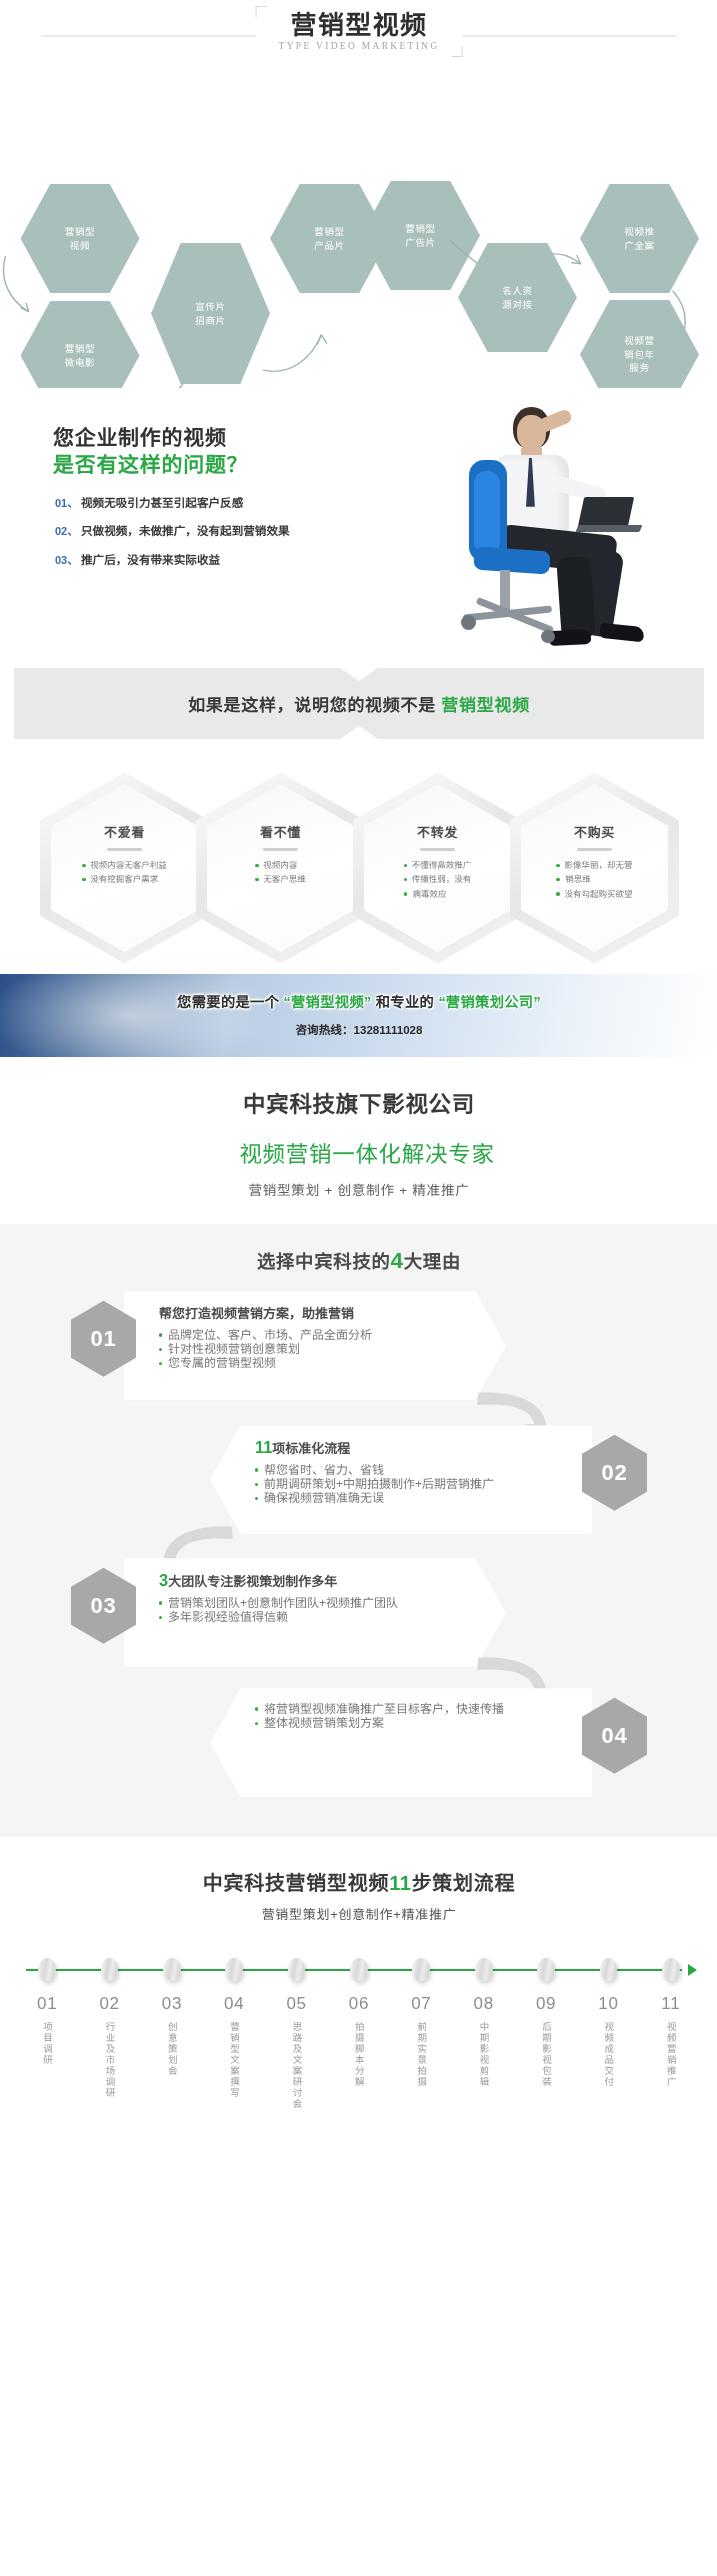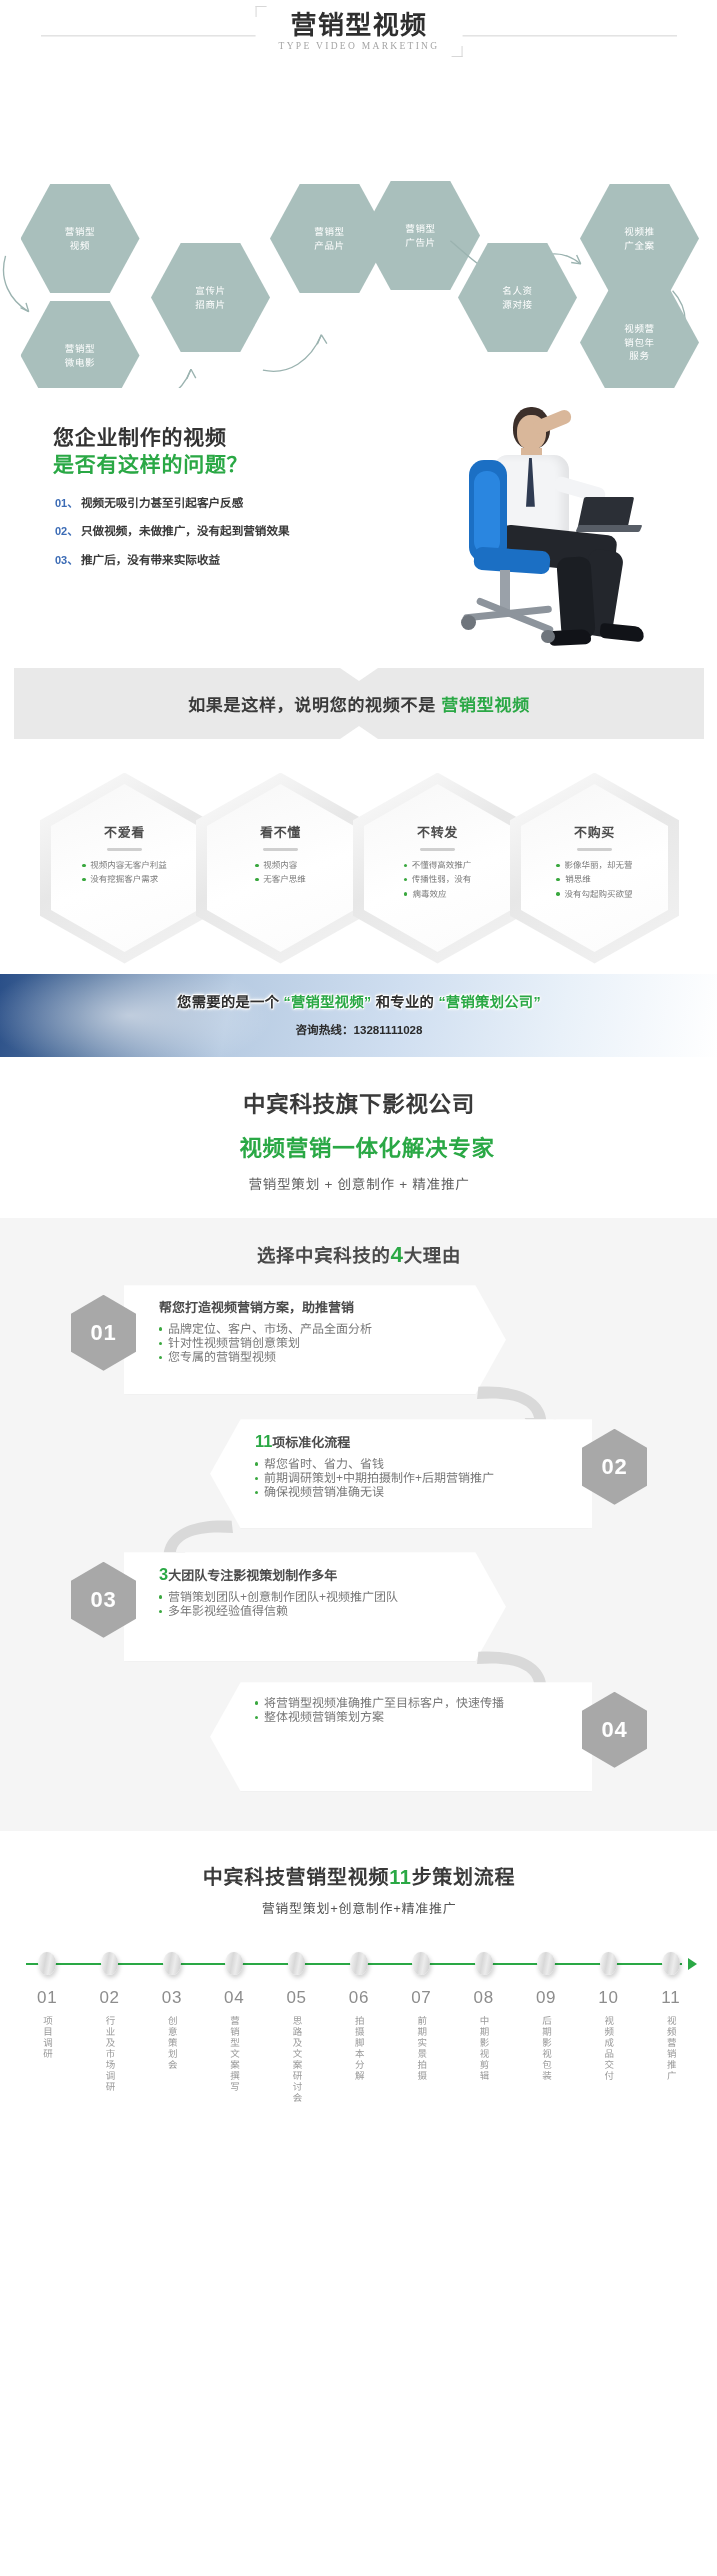--- a/index.html
+++ b/index.html
@@ -123,21 +123,21 @@
   }
   .s6-in { position:relative; text-align:center; padding-top:16.4px; }
   .s6-l1 { font-size:14.3px; font-weight:bold; color:#2f2f2f; letter-spacing:0.3px;
            text-shadow: 0 0 3.4px #fff, 0 0 3.4px #fff, 0 0 5.5px #fff, 0.7px 0.7px 0 #fff, -0.7px -0.7px 0 #fff; }
   .s6-l1 .g { color:#2aa845; }
   .s6-l2 { margin-top:9.5px; font-size:11.6px; color:#2b2b2b; font-weight:bold; }
 
   
   .s7 { text-align:center; padding:29px 0 24.5px; background:#fff; }
   .s7-l1 { font-size:22.5px; font-weight:bold; color:#3a3a3a; letter-spacing:0.7px; }
-  .s7-l2 { font-size:22.5px; font-weight:bold; color:#2aa845; letter-spacing:0.7px; margin-top:12px;padding-left:16px; }
+  .s7-l2 { font-size:22.5px; font-weight:normal; color:#2aa845; letter-spacing:0.7px; margin-top:18px;padding-left:16px; }
   .s7-l3 { font-size:13.6px; color:#5f5f5f; margin-top:11px; letter-spacing:0.7px; }
 
   
   .s8 { position:relative; background:#f5f5f5; padding:23px 4px 41px; }
   .s8-h { text-align:center; font-size:18.4px; font-weight:bold; color:#4a4a4a; letter-spacing:0.7px; }
   .s8-h .n { color:#2aa845; font-size:22.5px; }
   .s8-rows { position:relative; margin-top:17.7px; height:505px; }
 
   .rc { position:absolute; width:464px; height:109px; }
   .rc-left  { left:40px; }
@@ -245,21 +245,21 @@
         <span>营销型</span>
         <span>微电影</span>
       </div>
     </div>
 
     <svg class="arrow-svg" style="left:128px; top:218px; width:89px; height:48px;" viewBox="0 0 130 70" width="89" height="48">
       <path d="M4 62 C 45 70, 78 48, 92 12" fill="none" stroke="#9bb3b0" stroke-width="2"></path>
       <path d="M92 12 L86 26 M92 12 L99 25" fill="none" stroke="#9bb3b0" stroke-width="2"></path>
     </svg>
 
-    <div class="hex" style="left:151px; top:100px; width:119px; height:109px;">
+    <div class="hex" style="left:151px; top:100px; width:119px; height:141px;">
       <div>
         <span>宣传片</span>
         <span>招商片</span>
       </div>
     </div>
 
     <svg class="arrow-svg" style="left:260px; top:185px; width:82px; height:49px;" viewBox="0 0 120 72" width="82" height="49">
       <path d="M4 62 C 42 70, 74 48, 90 10" fill="none" stroke="#9bb3b0" stroke-width="2"></path>
       <path d="M90 10 L84 24 M90 10 L98 23" fill="none" stroke="#9bb3b0" stroke-width="2"></path>
     </svg>
@@ -300,21 +300,21 @@
         <span>名人资</span>
         <span>源对接</span>
       </div>
     </div>
 
     <svg class="arrow-svg" style="left:667px; top:145px; width:48px; height:75px;" viewBox="0 0 70 110" width="48" height="75">
       <path d="M8 4 C 34 32, 30 66, 12 96" fill="none" stroke="#9bb3b0" stroke-width="2"></path>
       <path d="M12 96 L24 86 M12 96 L10 82" fill="none" stroke="#9bb3b0" stroke-width="2"></path>
     </svg>
 
-    <div class="hex" style="left:580px; top:145px; width:119px; height:109px;">
+    <div class="hex" style="left:580px; top:157px; width:119px; height:109px;">
       <div>
         <span>视频营</span>
         <span>销包年</span>
         <span>服务</span>
       </div>
     </div>
   </section>
 
   <section class="s3">
     <div class="s3-title1">您企业制作的视频</div>

